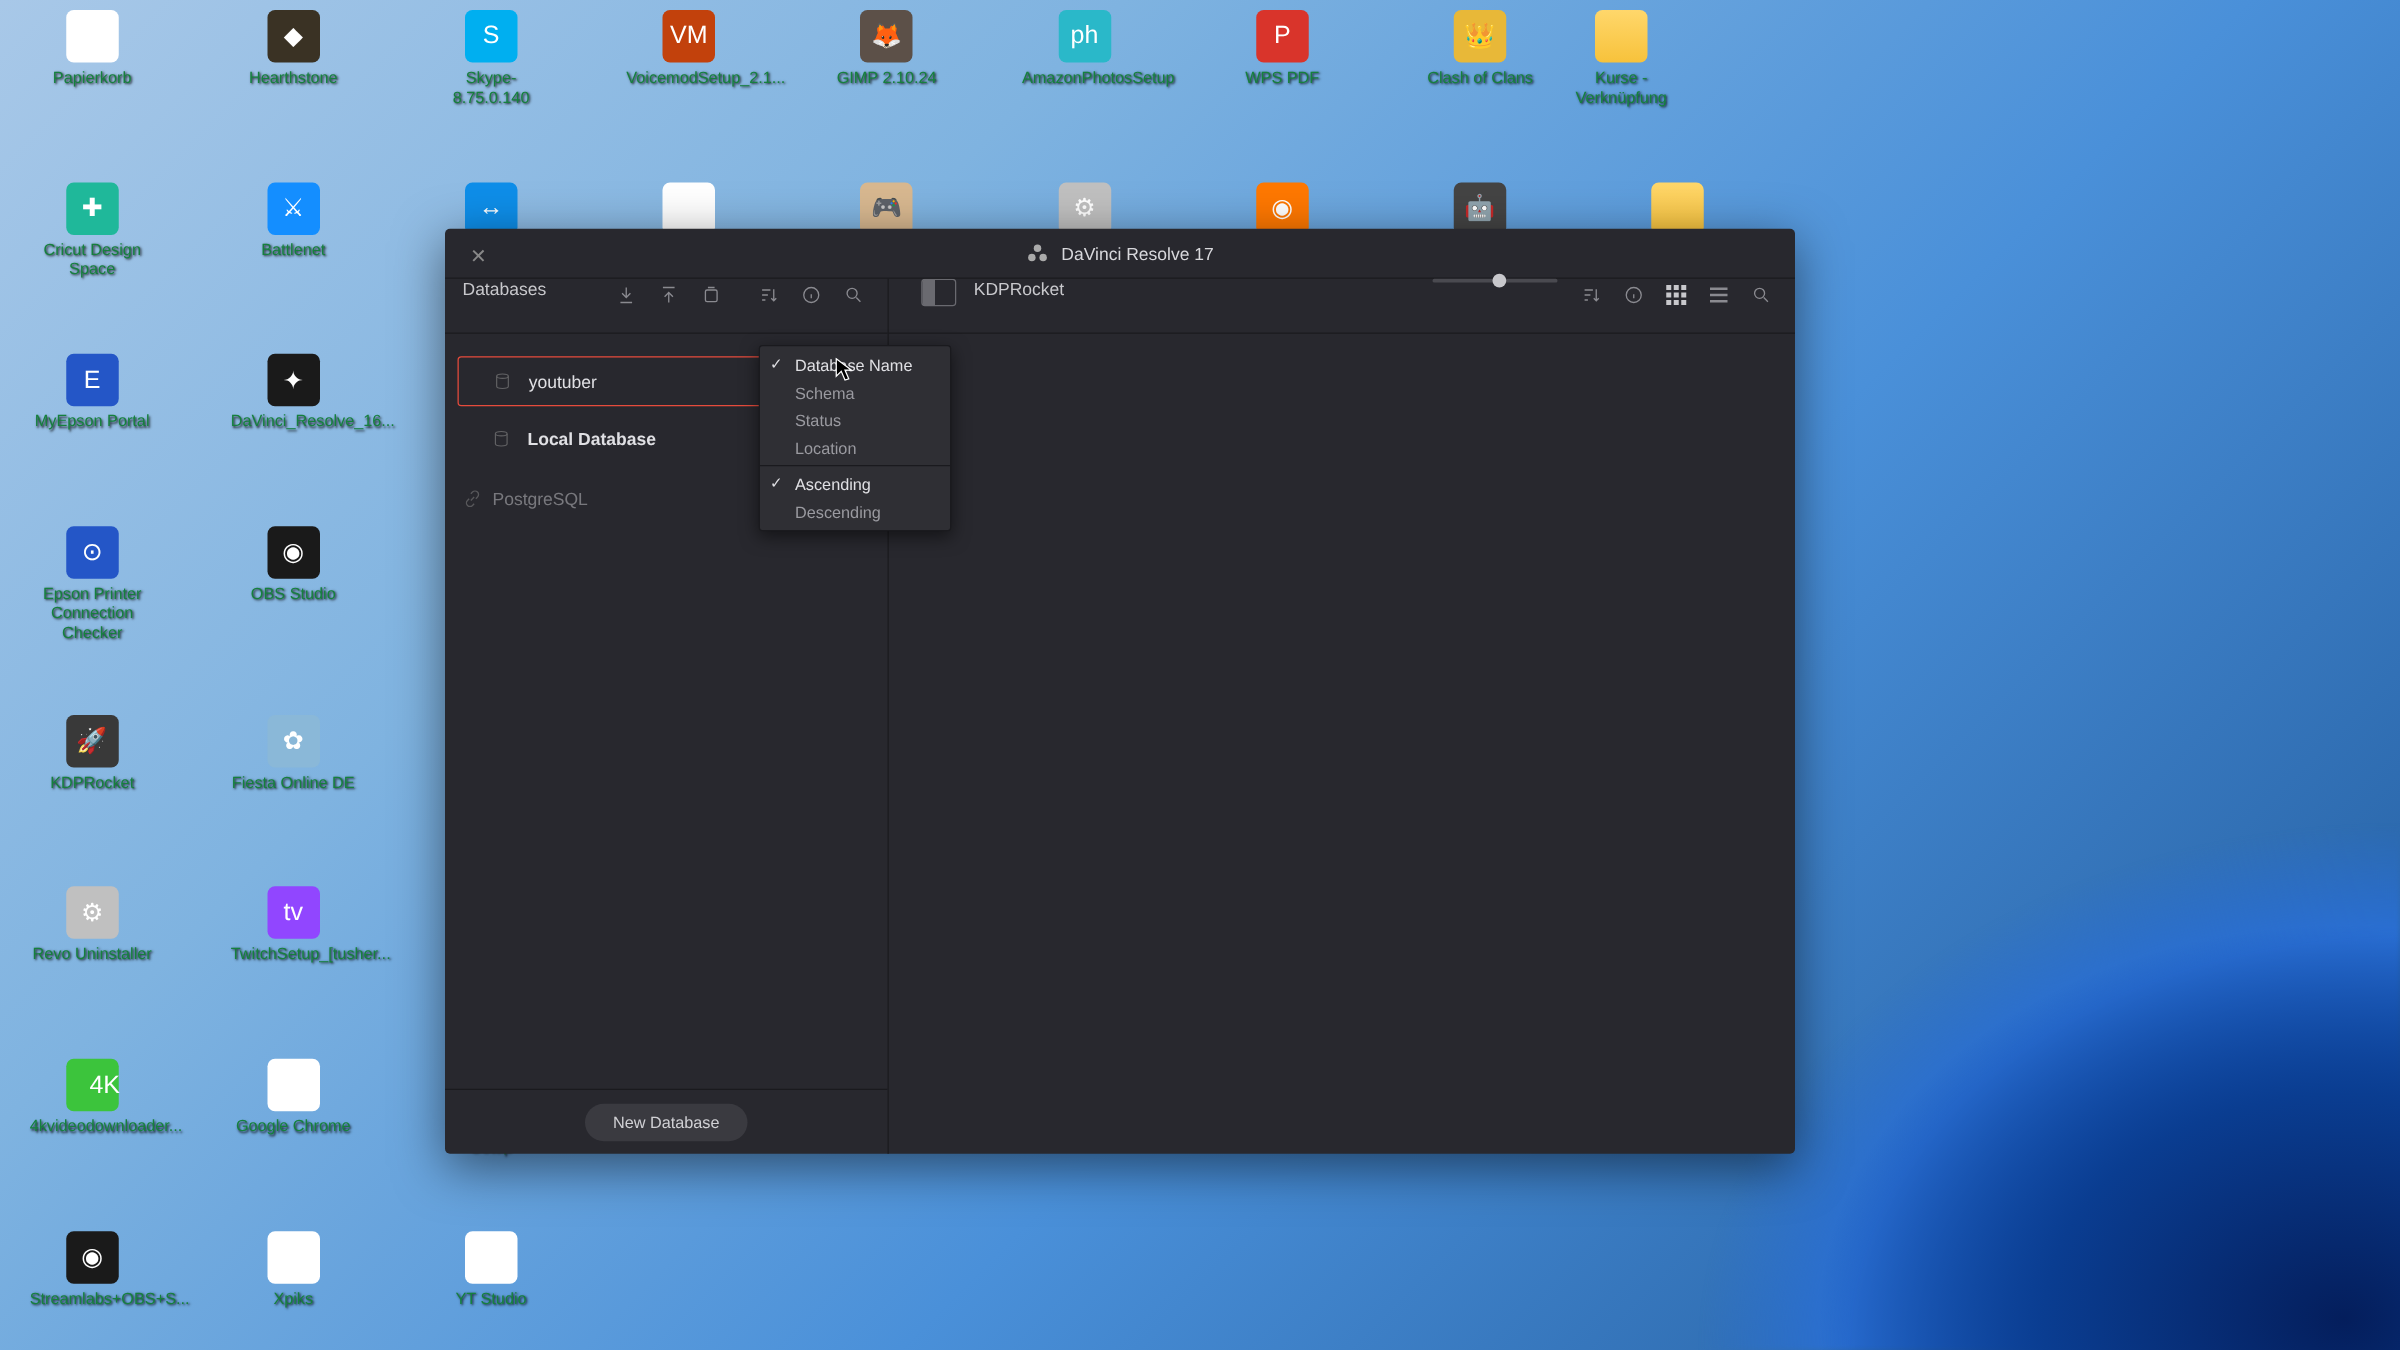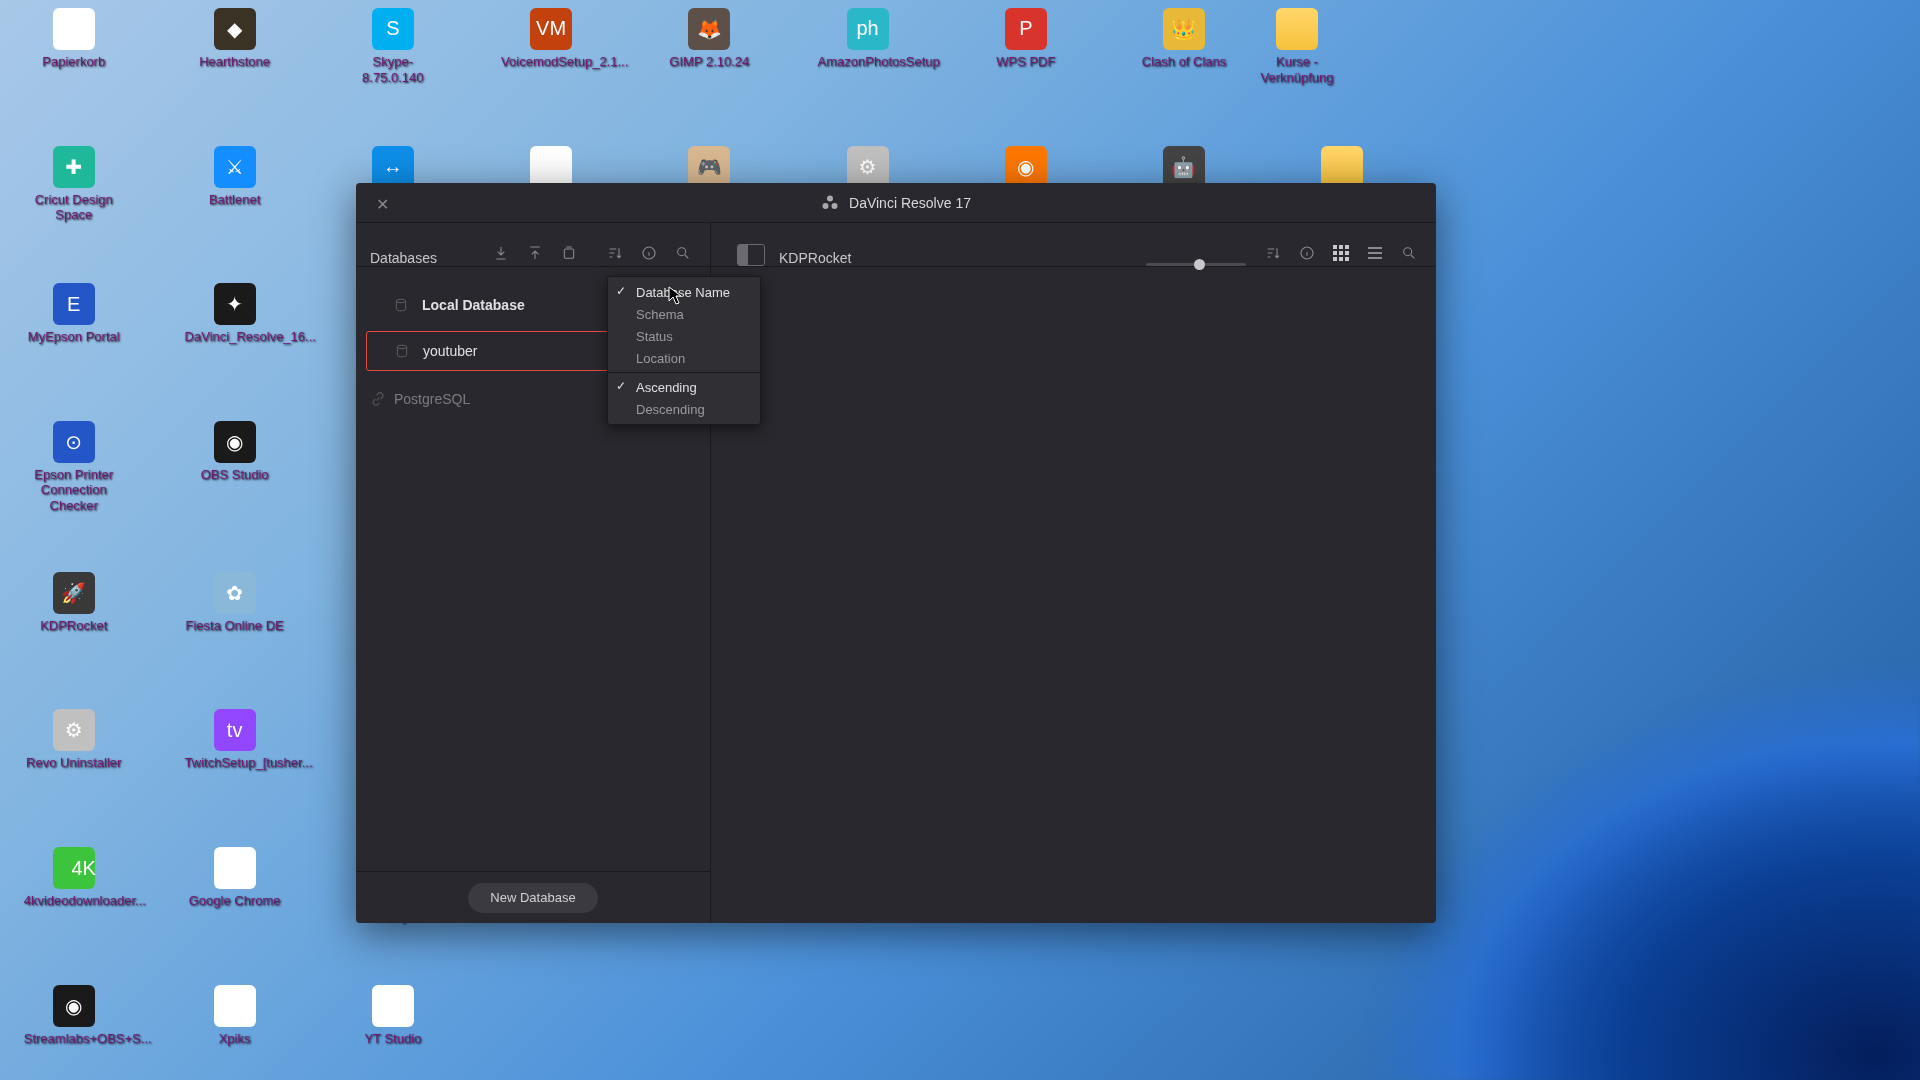--- a/index.html
+++ b/index.html
@@ -3,31 +3,31 @@
 <meta charset="utf-8">
 <style>
 *{margin:0;padding:0;box-sizing:border-box;font-family:"Segoe UI",Arial,sans-serif;user-select:none}
 html,body{width:1920px;height:1080px;overflow:hidden}
 body{background:linear-gradient(135deg,#a8c8e8 0%,#7fb3e0 30%,#4a90d9 60%,#1e5799 100%);position:relative}
 .wave{position:absolute;right:0;bottom:0;width:1100px;height:700px;background:radial-gradient(ellipse 800px 600px at 100% 100%,#0a3d91 0%,#1556b8 30%,#2a6fd4 55%,transparent 70%);filter:blur(2px);z-index:0}
 .wave2{position:absolute;right:0;bottom:0;width:900px;height:500px;background:radial-gradient(ellipse 600px 450px at 95% 95%,#041e5c 0%,#0a3d91 40%,transparent 70%);z-index:0}
 .desktop{position:absolute;inset:0;z-index:1}
 .ico{position:absolute;width:100px;text-align:center;cursor:pointer}
 .ico .box{width:42px;height:42px;margin:0 auto 4px;border-radius:6px;display:flex;align-items:center;justify-content:center;font-size:20px;color:#fff}
-.ico .lbl{font-size:13px;color:#701a75;text-shadow:1px 1px 2px rgba(0,0,0,.9);line-height:1.2}
+.ico .lbl{font-size:13px;color:#15803d;text-shadow:1px 1px 2px rgba(0,0,0,.9);line-height:1.2}
 .folder{background:linear-gradient(#ffd76b,#f7c23b)}
 .win{position:absolute;left:356px;top:183px;width:1080px;height:740px;background:#28282e;border-radius:4px;box-shadow:0 10px 40px rgba(0,0,0,.5);z-index:10;display:flex;flex-direction:column;color:#aeaeb2;font-size:14px}
 .titlebar{height:40px;display:flex;align-items:center;position:relative;border-bottom:1px solid #1a1a1e}
 .closebtn{position:absolute;left:20px;top:12px;color:#888;font-size:16px;cursor:pointer}
 .wintitle{margin:0 auto;display:flex;align-items:center;gap:10px;color:#d8d8dc}
 .logoicon{width:18px;height:18px}
 .main{flex:1;display:flex}
 .leftpane{width:355px;border-right:1px solid #1a1a1e;display:flex;flex-direction:column}
 .rightpane{flex:1;display:flex;flex-direction:column}
-.toolbar{height:44px;display:flex;align-items:flex-end;padding:0 14px;border-bottom:1px solid #1a1a1e}
+.toolbar{height:44px;display:flex;align-items:flex-start;padding:0 14px;border-bottom:1px solid #1a1a1e}
 .toolbar .title{color:#c8c8cc}
 .spacer{flex:1}
 .tbtn{width:26px;height:26px;margin-left:8px;display:flex;align-items:center;justify-content:center;color:#8a8a90;cursor:pointer;border-radius:3px}
 .tbtn svg{width:16px;height:16px;stroke:currentColor;fill:none;stroke-width:1.6}
 .panelsplit{width:28px;height:22px;margin-left:12px;border:1px solid #6a6a70;border-radius:3px;display:flex;cursor:pointer}
 .panelsplit div:first-child{width:10px;background:#6a6a70;border-radius:1px 0 0 1px}
 .dblist{padding:12px 10px;flex:1}
 .sectionhdr{display:flex;align-items:center;gap:8px;padding:6px 4px;color:#c8c8cc}
 .dbitem{height:40px;display:flex;align-items:center;padding:0 10px 0 26px;margin:6px 0;border-radius:3px;cursor:pointer}
 .dbitem.local{color:#e0e0e4;font-weight:600}
@@ -251,33 +251,33 @@
             </svg>
           </div>
         <div class="tbtn">
             <svg viewBox="0 0 24 24">
               <circle cx="10" cy="10" r="6"></circle>
               <path d="M20 20l-5-5"></path>
             </svg>
           </div>
       </div>
       <div class="dblist">
+        <div class="dbitem sel">
+          <svg class="dbicon" viewBox="0 0 24 24" fill="none" stroke="#888" stroke-width="1.6">
+              <ellipse cx="12" cy="5" rx="8" ry="3"></ellipse>
+              <path d="M4 5v14c0 1.7 3.6 3 8 3s8-1.3 8-3V5"></path>
+            </svg>
+          <span>youtuber</span>
+        </div>
         <div class="dbitem local">
           <svg class="dbicon" viewBox="0 0 24 24" fill="none" stroke="#888" stroke-width="1.6">
               <ellipse cx="12" cy="5" rx="8" ry="3"></ellipse>
               <path d="M4 5v14c0 1.7 3.6 3 8 3s8-1.3 8-3V5"></path>
             </svg>
           <span>Local Database</span>
-        </div>
-        <div class="dbitem sel">
-          <svg class="dbicon" viewBox="0 0 24 24" fill="none" stroke="#888" stroke-width="1.6">
-              <ellipse cx="12" cy="5" rx="8" ry="3"></ellipse>
-              <path d="M4 5v14c0 1.7 3.6 3 8 3s8-1.3 8-3V5"></path>
-            </svg>
-          <span>youtuber</span>
         </div>
         <div class="sectionhdr" style="margin-top:14px;opacity:.5">
           <svg width="16" height="16" viewBox="0 0 24 24" fill="none" stroke="#888" stroke-width="1.6">
               <path d="M10 14l4-4M8 12l-2 2a4 4 0 106 6l2-2M16 12l2-2a4 4 0 10-6-6l-2 2"></path>
             </svg>
           <span>PostgreSQL</span>
         </div>
       </div>
       <div class="bottombar">
         <div class="btn">

